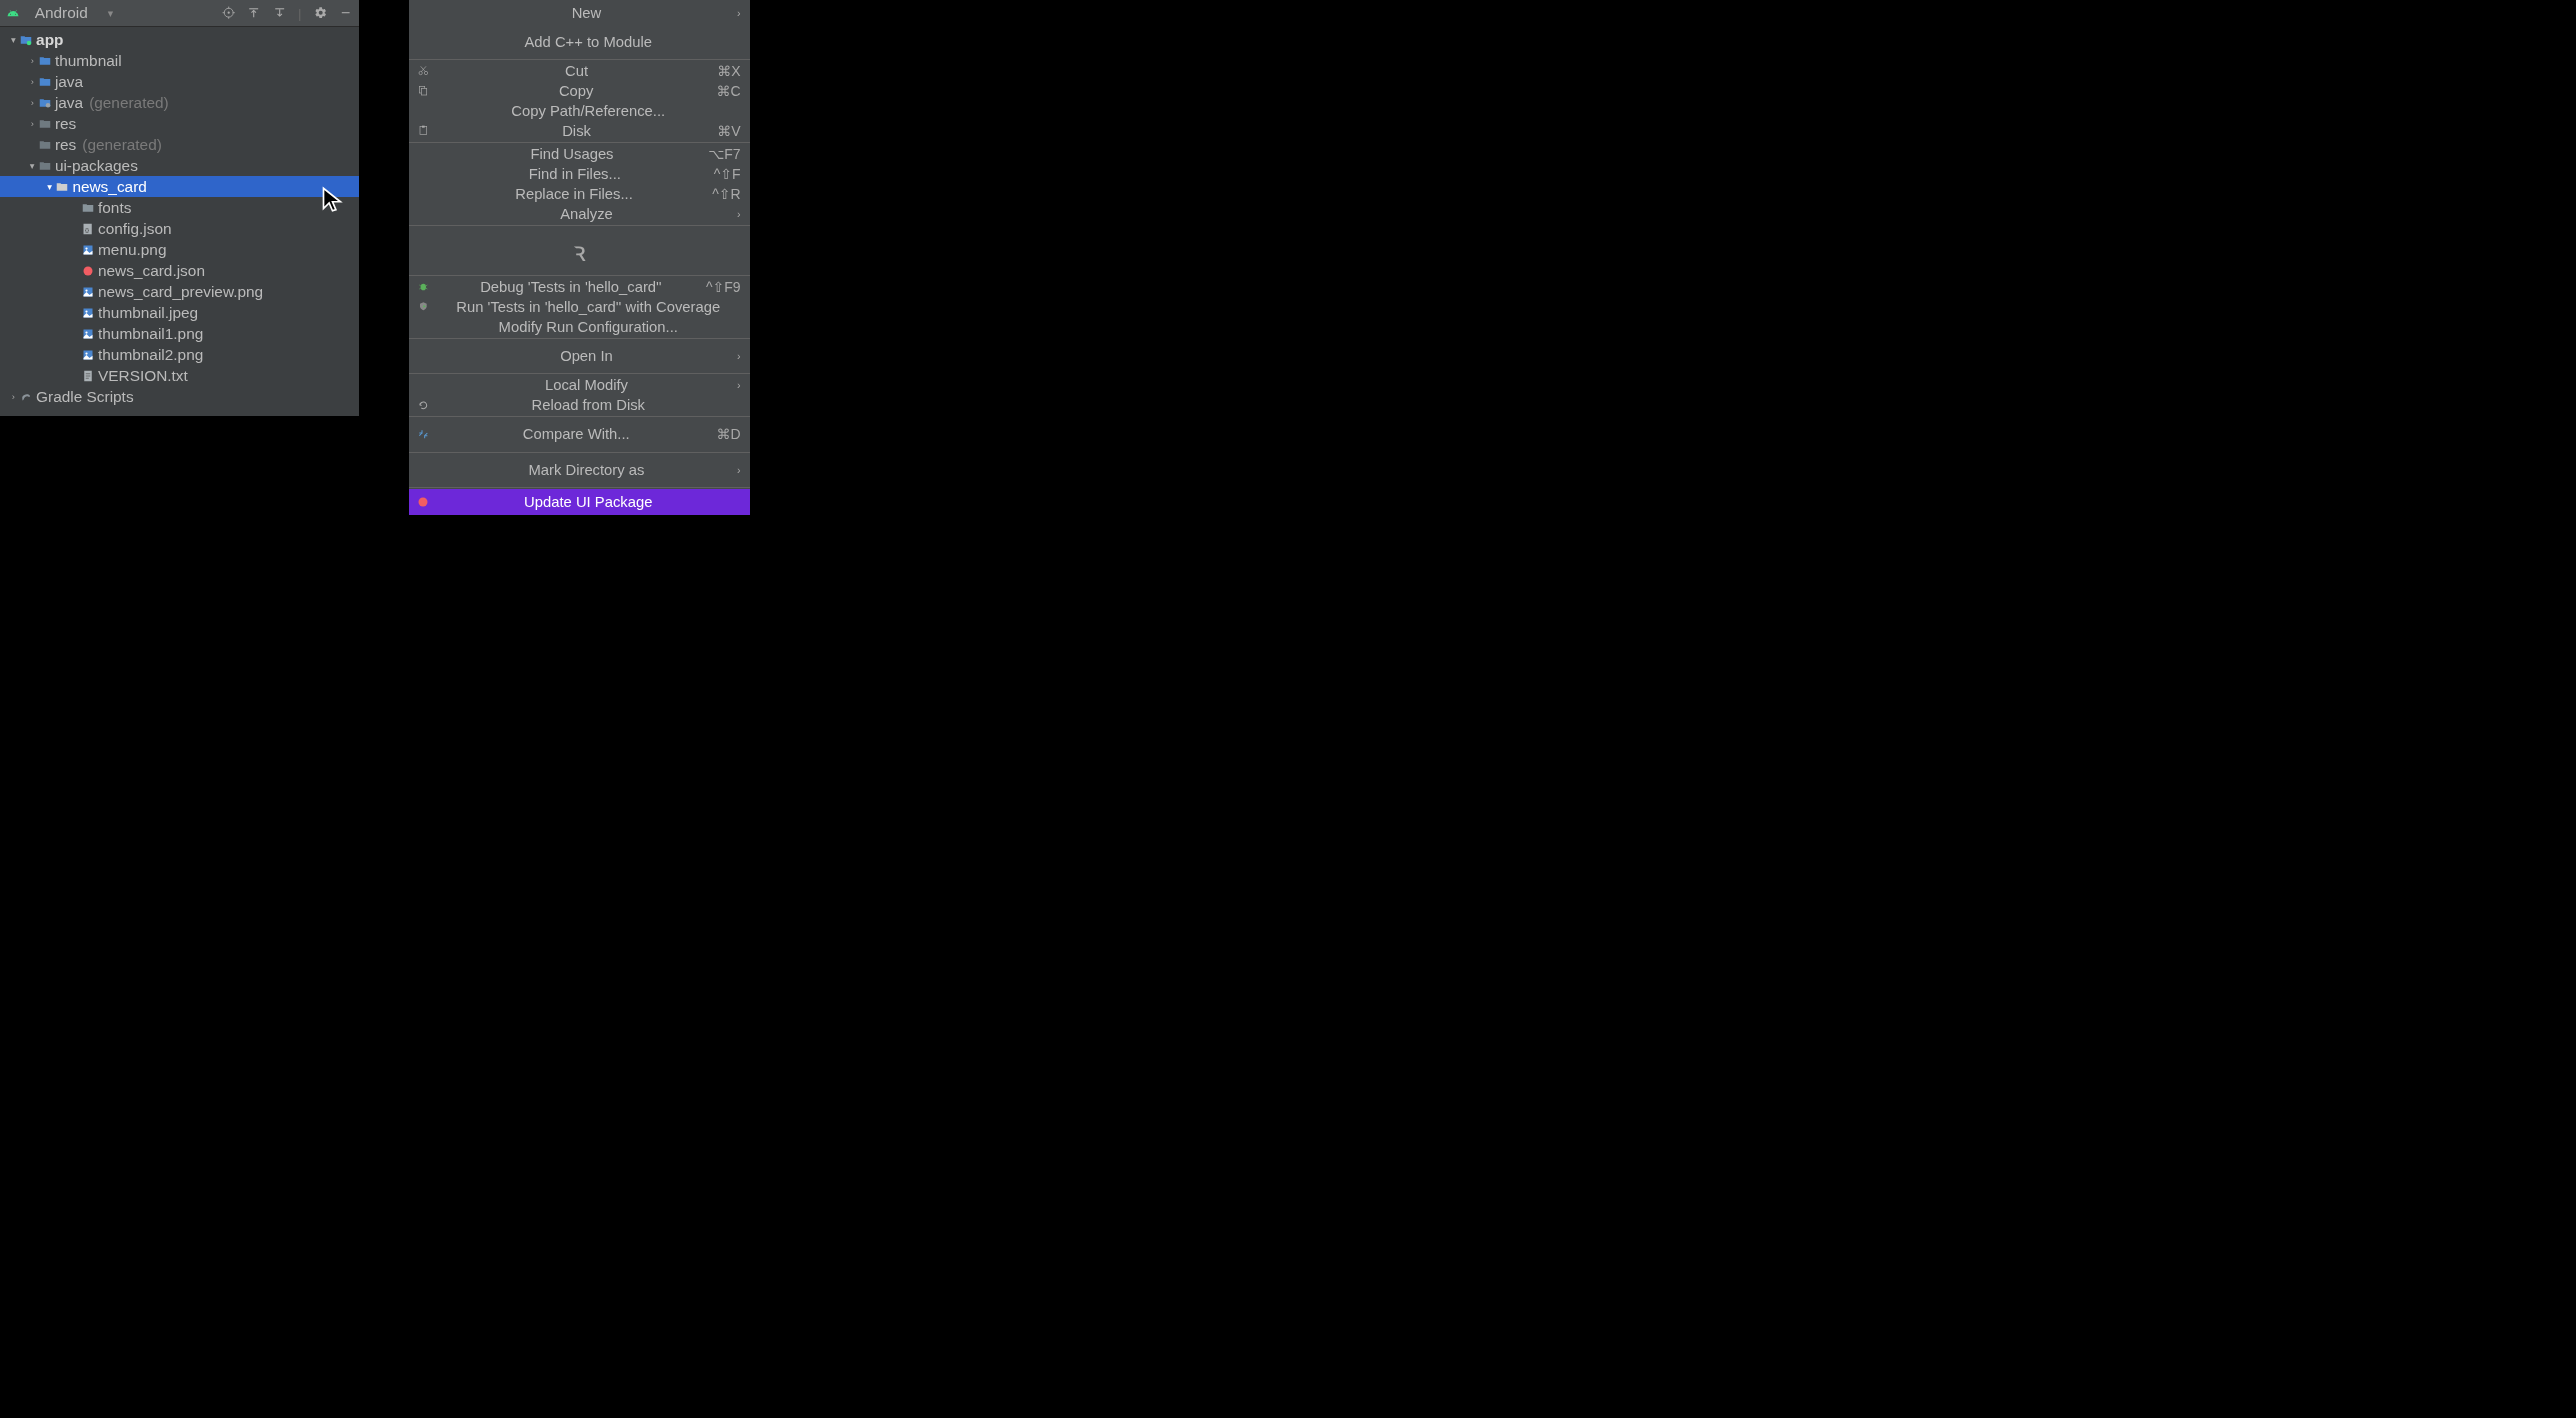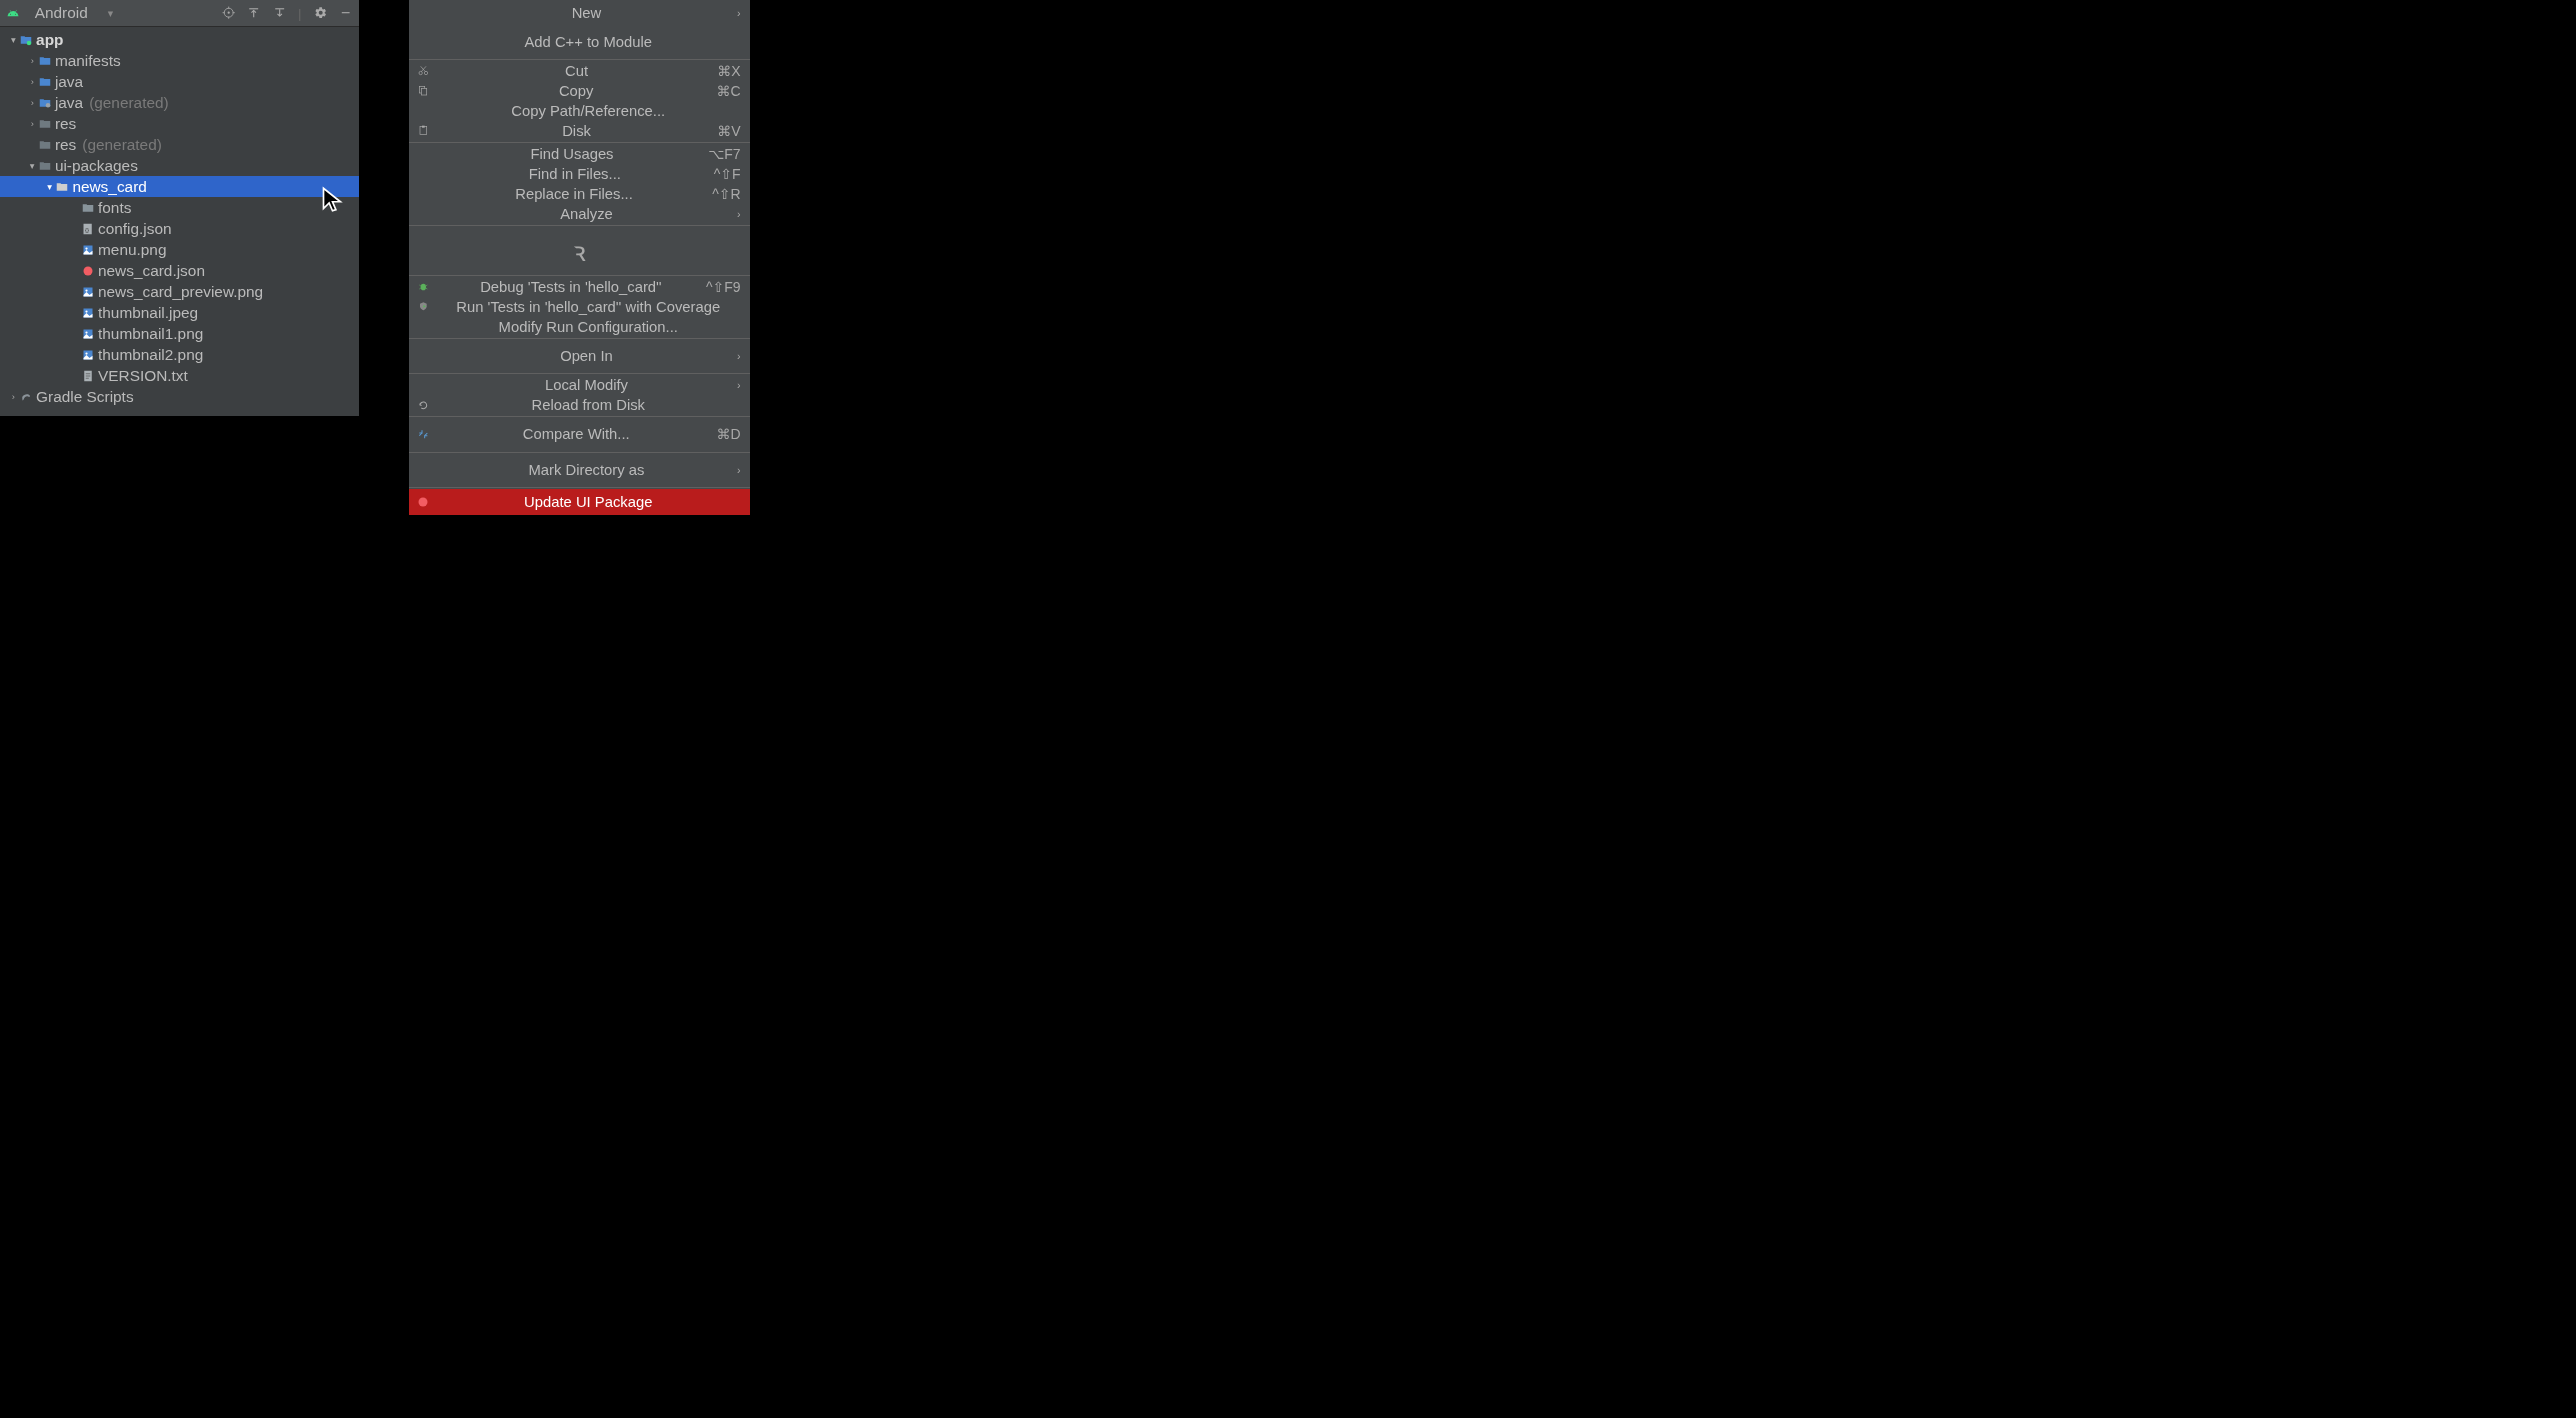--- a/index.html
+++ b/index.html
@@ -81,21 +81,21 @@
     align-items: center;
     height: 20px;
     padding: 0 9.4px 0 6.7px;
     text-align: center;
   }
   .menu-item.tall { height: 32px; }
   .menu-item .mi-icon { width: 14.8px; display: flex; justify-content: center; margin-right: 5.4px; }
   .menu-item .mi-label { flex: 1; }
   .menu-item .mi-shortcut { color: #a9a9a9; font-size: 14px; }
   .menu-item .mi-arrow { color: #a9a9a9; font-size: 10.7px; }
-  .menu-item.highlight { background: #b91c1c; color: #fff; }
+  .menu-item.highlight { background: #6d28d9; color: #fff; }
   .menu-sep { height: 0.7px; background: #606060; margin: 1.3px 0; }
   .menu-logo-row {
     display: flex;
     justify-content: center;
     align-items: center;
     height: 46px;
   }
   .tilde { color: #a9a9a9; font-size: 27px; font-weight: 300; }
 
   
@@ -151,21 +151,21 @@
           <path class="folder-blue" d="M1 3h5l1 1h8v9H1z"></path>
           <circle cx="12" cy="12" r="3" fill="#3ddc84"></circle>
         </svg>
       <span class="tree-label">app</span>
     </div>
     <div class="tree-row ind2">
       <span class="tree-toggle">›</span>
       <svg class="tree-icon" viewBox="0 0 16 16">
           <path class="folder-blue" d="M1 3h5l1 1h8v9H1z"></path>
         </svg>
-      <span class="tree-label">manifests</span>
+      <span class="tree-label">thumbnail</span>
     </div>
     <div class="tree-row ind2">
       <span class="tree-toggle">›</span>
       <svg class="tree-icon" viewBox="0 0 16 16">
           <path class="folder-blue" d="M1 3h5l1 1h8v9H1z"></path>
         </svg>
       <span class="tree-label">java</span>
     </div>
     <div class="tree-row ind2">
       <span class="tree-toggle">›</span>

